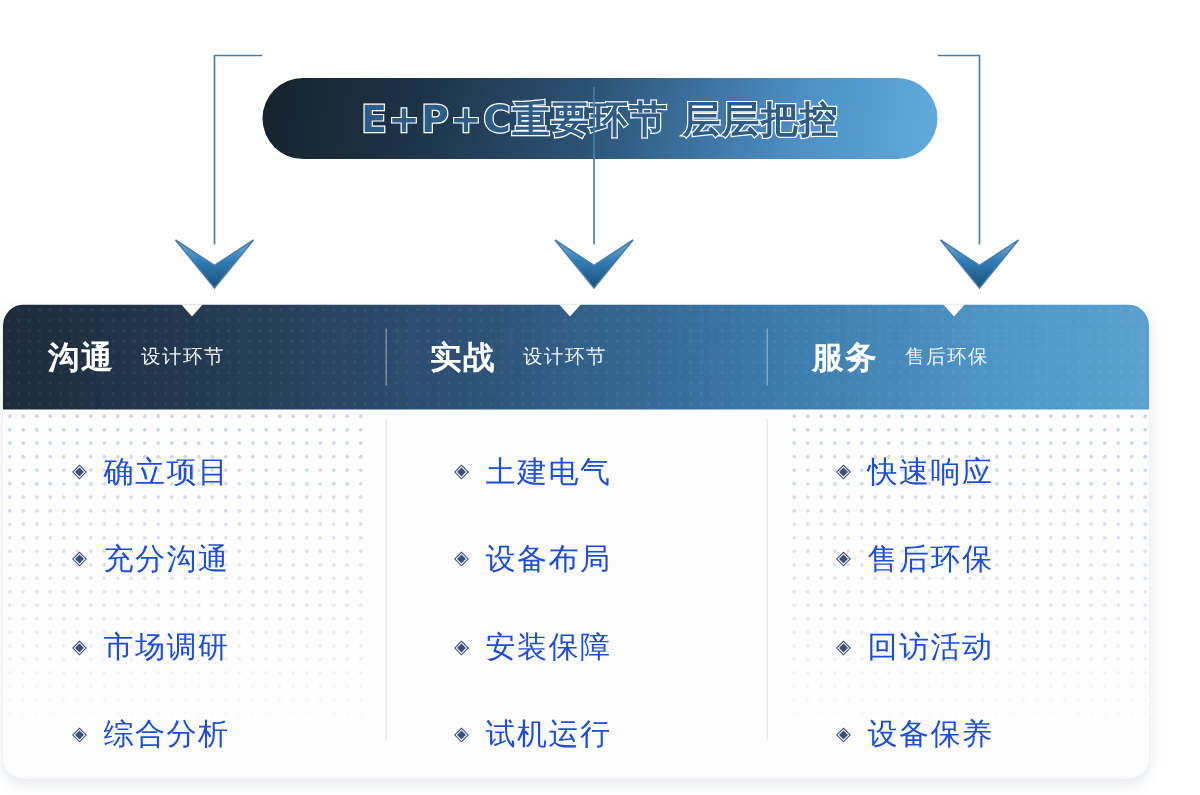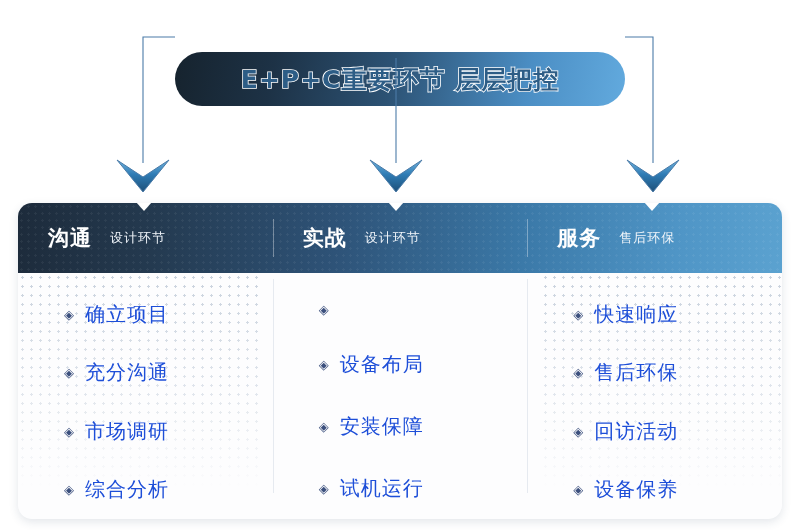--- a/index.html
+++ b/index.html
@@ -33,21 +33,21 @@
   
   #connectors {
     position:absolute; left:0; top:0;
     width:800px; height:215px;
     pointer-events:none;
   }
 
   
   #card {
     position:absolute;
-    left:18px; top:203px;
+    left:2px; top:203px;
     width:764px; height:316px;
     border-radius:14px;
     background:#fdfdfe;
     box-shadow:0 3px 10px rgba(40,60,90,.13);
     overflow:hidden;
   }
 
   
   .dot-col {
     position:absolute;
@@ -205,20 +205,21 @@
       </div>
       <div class="li-row">
         <span class="li-bullet">◈</span>
         <span class="li-text">综合分析</span>
       </div>
     </div>
 
     <div class="body-col">
       <div class="li-row">
         <span class="li-bullet">◈</span>
+        <span class="li-text">土建电气</span>
       </div>
       <div class="li-row">
         <span class="li-bullet">◈</span>
         <span class="li-text">设备布局</span>
       </div>
       <div class="li-row">
         <span class="li-bullet">◈</span>
         <span class="li-text">安装保障</span>
       </div>
       <div class="li-row">

